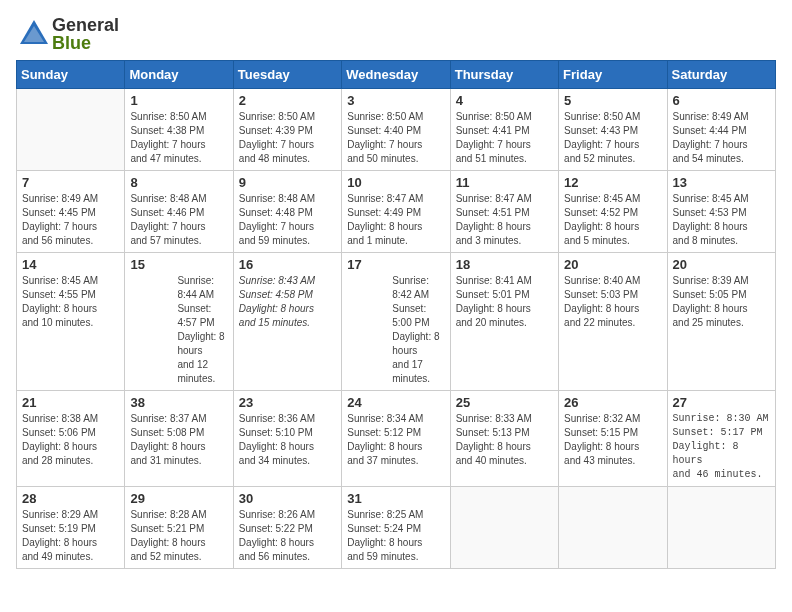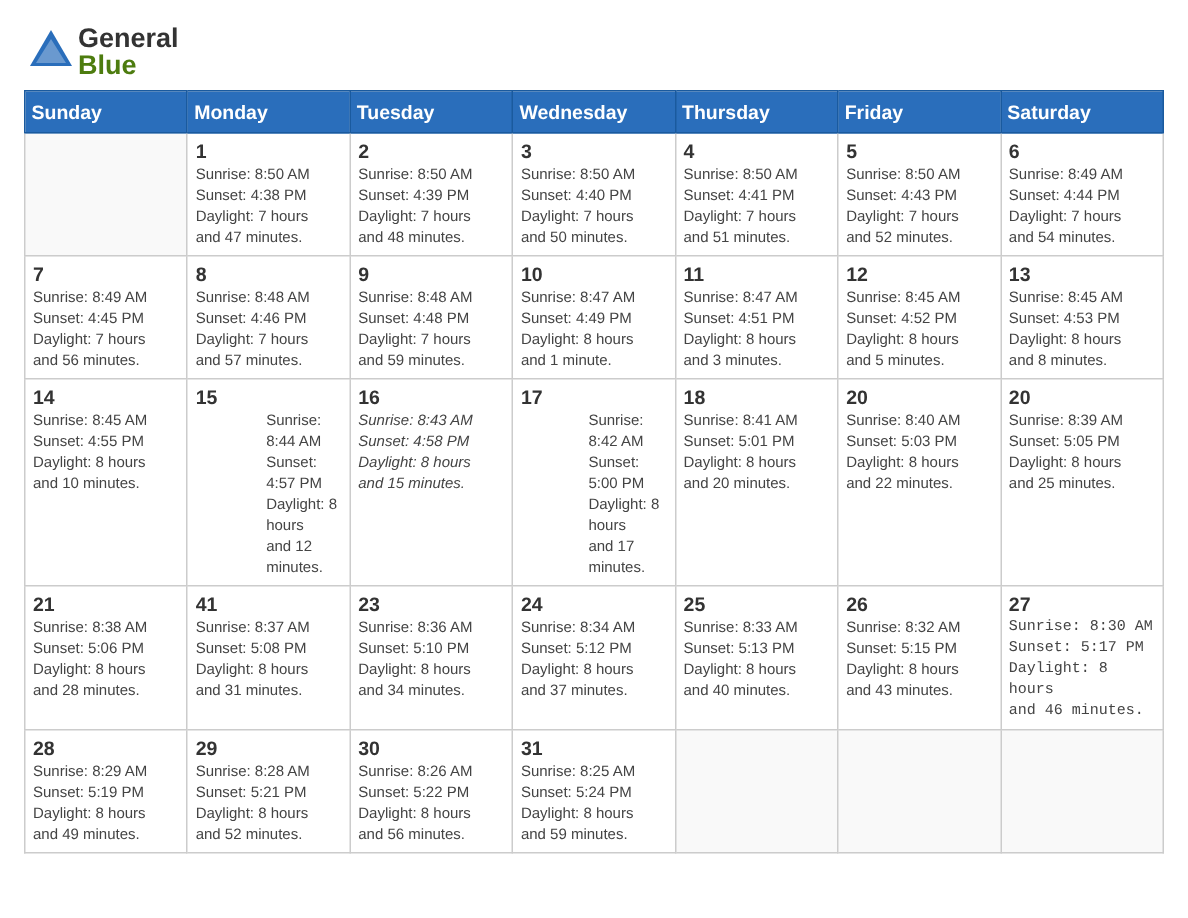--- a/index.html
+++ b/index.html
@@ -251,21 +251,21 @@
       </tr>
       <tr>
         <td>
           <div class="day-number">21</div>
           <div class="day-detail" style="white-space: pre-line;">Sunrise: 8:38 AM
 Sunset: 5:06 PM
 Daylight: 8 hours
 and 28 minutes.</div>
         </td>
         <td>
-          <div class="day-number">41</div>
+          <div class="day-number">38</div>
           <div class="day-detail" style="white-space: pre-line;">Sunrise: 8:37 AM
 Sunset: 5:08 PM
 Daylight: 8 hours
 and 31 minutes.</div>
         </td>
         <td>
           <div class="day-number">23</div>
           <div class="day-detail" style="white-space: pre-line;">Sunrise: 8:36 AM
 Sunset: 5:10 PM
 Daylight: 8 hours

